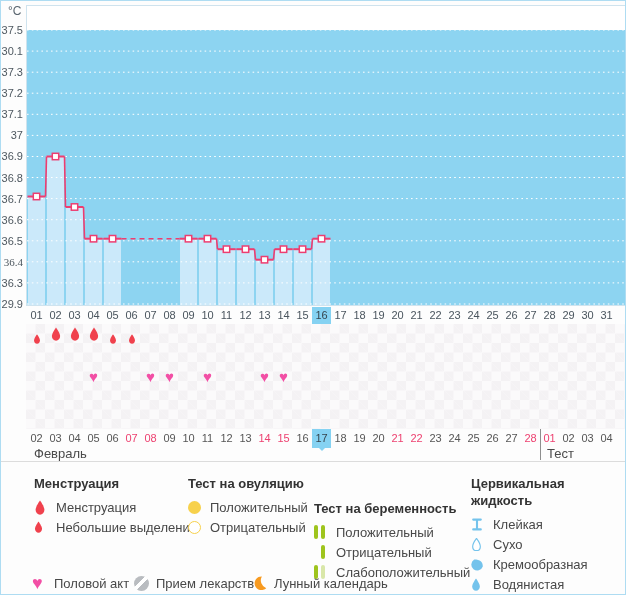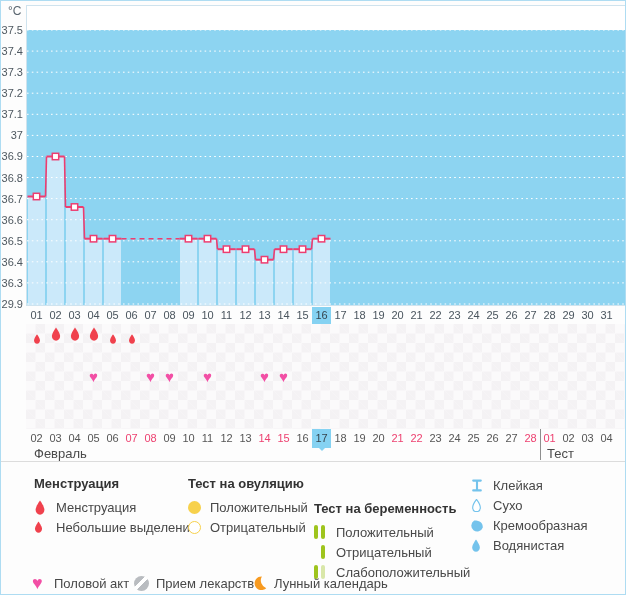--- a/index.html
+++ b/index.html
@@ -48,31 +48,31 @@
   .pill{width:15px;height:15px;border-radius:50%;display:inline-block;
         background:linear-gradient(135deg,#b9bcc0 38%,#ffffff 38%,#ffffff 56%,#b9bcc0 56%);}
 </style>
 </head>
 <body>
 
 <div id="page">
   <span id="unit-label">°C</span>
   <div id="y-axis">
       <div class="y-tick" style="top: 23px;">37.5</div>
-      <div class="y-tick" style="top: 44.0769px;">37.4</div>
+      <div class="y-tick" style="top: 44.0769px;">30.1</div>
       <div class="y-tick" style="top: 65.1538px;">37.3</div>
       <div class="y-tick" style="top: 86.2308px;">37.2</div>
       <div class="y-tick" style="top: 107.308px;">37.1</div>
       <div class="y-tick" style="top: 128.385px;">37</div>
       <div class="y-tick" style="top: 149.462px;">36.9</div>
       <div class="y-tick" style="top: 170.538px;">36.8</div>
       <div class="y-tick" style="top: 191.615px;">36.7</div>
       <div class="y-tick" style="top: 212.692px;">36.6</div>
       <div class="y-tick" style="top: 233.769px;">36.5</div>
-      <div class="y-tick" style="top: 254.846px;">36.4</div>
+      <div class="y-tick" style="top: 254.846px; font-family: Liberation Serif, serif;">36.4</div>
       <div class="y-tick" style="top: 275.923px;">36.3</div>
       <div class="y-tick" style="top: 297px;">29.9</div>
     </div>
   <div id="chart-box"><svg width="600" height="301" viewBox="0 0 600 301">
         <rect x="0" y="0" width="600" height="301" fill="#ffffff"></rect>
         <rect x="0.5" y="25" width="599" height="276" fill="#8dd4f1"></rect>
         <rect x="2.0" y="191.5" width="17" height="108.5" fill="#cbe9fa"></rect>
         <rect x="21.0" y="151.5" width="17" height="148.5" fill="#cbe9fa"></rect>
         <rect x="40.0" y="202.0" width="17" height="98.0" fill="#cbe9fa"></rect>
         <rect x="59.0" y="233.7" width="17" height="66.3" fill="#cbe9fa"></rect>
@@ -296,20 +296,21 @@
           <span class="icon-slot">
             <span class="tbars">
               <i style="background:#9ec41d"></i>
               <i style="background:#d9e7a9"></i>
             </span>
           </span>
           <span class="legend-label">Слабоположительный</span>
         </div>
       </div>
       <div class="legend-section" style="left: 470px;">
+        <div class="legend-title">Цервикальная жидкость</div>
         <div class="legend-item">
           <span class="icon-slot">
             <svg width="12" height="13" viewBox="0 0 12 13">
               <path d="M2.2 1.6 H9.8 M2.2 11.4 H9.8 M6 1.6 V11.4" stroke="#74c3ec" stroke-width="2.1" fill="none" stroke-linecap="round"></path>
             </svg>
           </span>
           <span class="legend-label">Клейкая</span>
         </div>
         <div class="legend-item">
           <span class="icon-slot">

